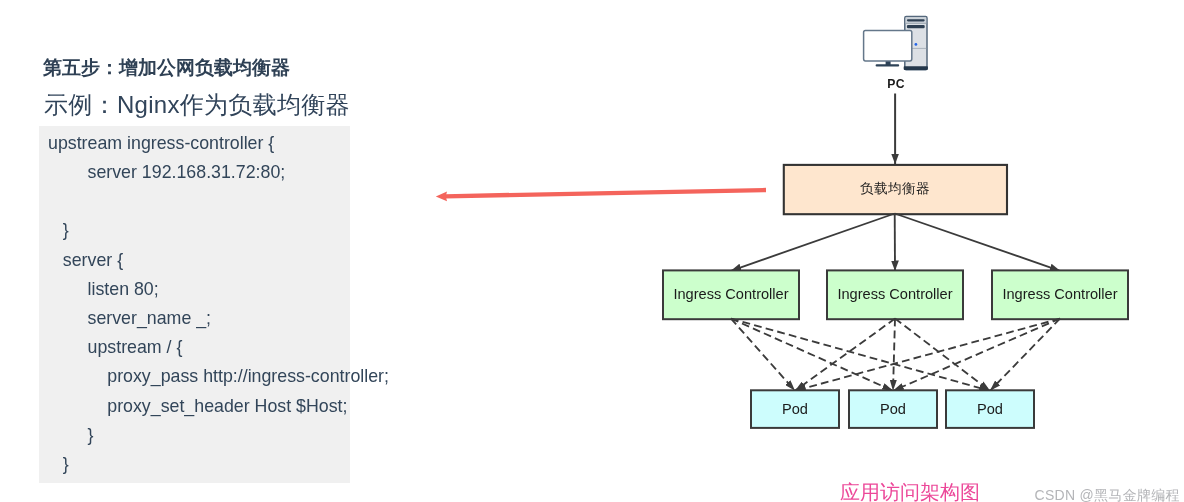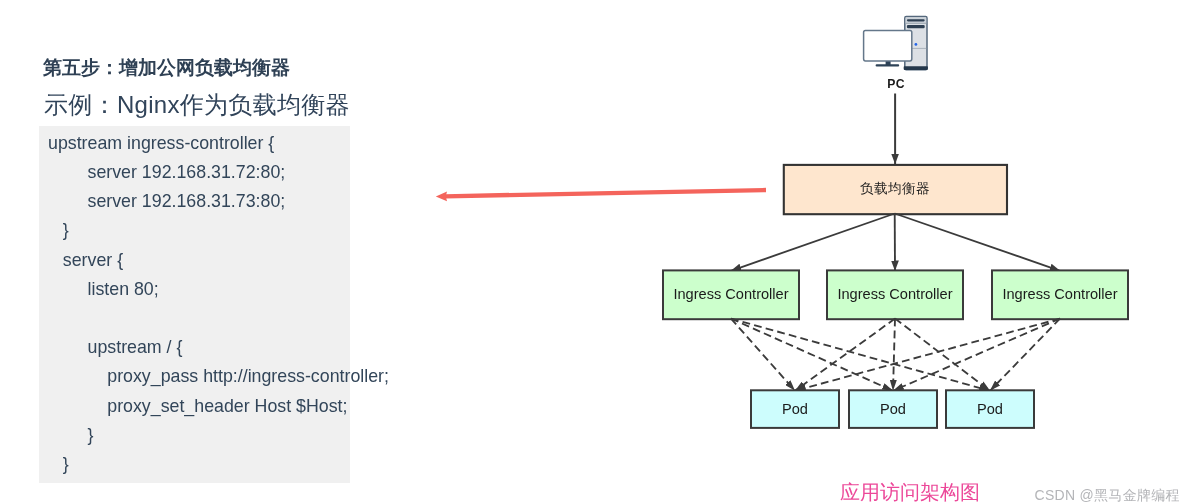--- a/index.html
+++ b/index.html
@@ -32,24 +32,24 @@
 <body>
 
 <div id="page">
 
   <div class="title">第五步：增加公网负载均衡器</div>
   <div class="subtitle">示例：Nginx作为负载均衡器</div>
 
   <div class="codebox">
     <div class="codeline" style="top:8.7px">upstream ingress-controller {</div>
     <div class="codeline" style="top:37.9px">        server 192.168.31.72:80;</div>
-    <div class="codeline" style="top:67.1px">        server 192.168.31.73:80;</div>
     <div class="codeline" style="top:96.3px">   }</div>
     <div class="codeline" style="top:125.5px">   server {</div>
     <div class="codeline" style="top:154.7px">        listen 80;</div>
+    <div class="codeline" style="top:183.9px">        server_name _;</div>
     <div class="codeline" style="top:213.1px">        upstream / {</div>
     <div class="codeline" style="top:242.3px">            proxy_pass http://ingress-controller;</div>
     <div class="codeline" style="top:271.5px">            proxy_set_header Host $Host;</div>
     <div class="codeline" style="top:300.7px">        }</div>
     <div class="codeline" style="top:329.9px">   }</div>
   </div>
 
   <svg class="dg" viewBox="0 0 1184 502" width="1184" height="502">
     <defs>
       <marker id="ah" markerWidth="10.6" markerHeight="7.8" refX="10.3" refY="3.9" orient="auto" markerUnits="userSpaceOnUse">

